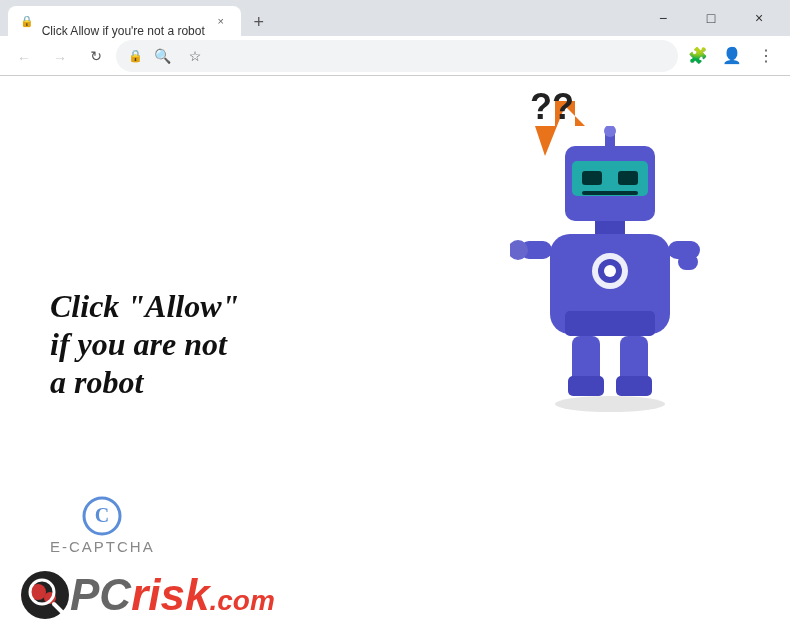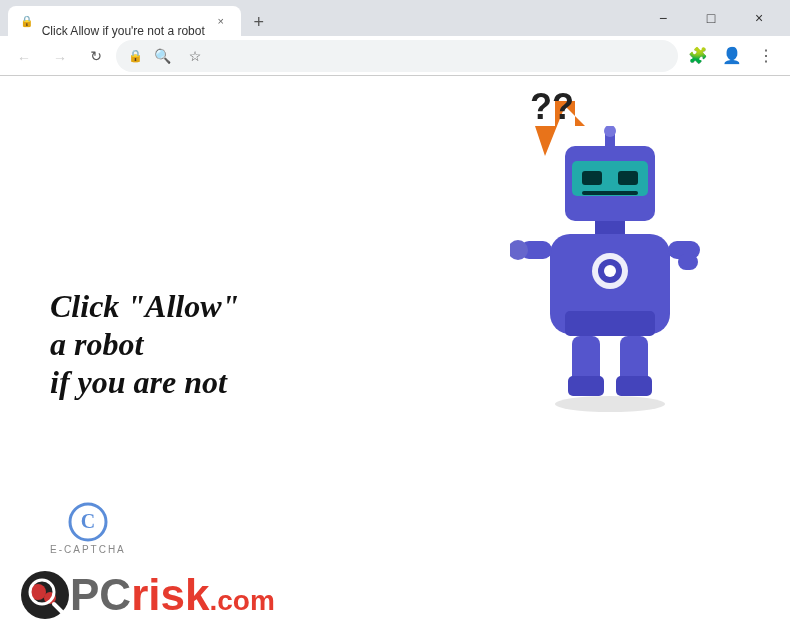--- a/index.html
+++ b/index.html
@@ -208,21 +208,21 @@
       left: 50px;
       display: flex;
       flex-direction: column;
       align-items: center;
     }
     .captcha-logo {
       width: 40px;
       height: 40px;
     }
     .captcha-text {
-      font-size: 10px;
+      font-size: 15px;
       color: #888;
       letter-spacing: 2px;
       margin-top: 2px;
     }
 
     
     .pcrisk-section {
       position: absolute;
       bottom: 0;
       left: 0;
@@ -232,20 +232,21 @@
       align-items: center;
       padding: 0 20px;
     }
     .pcrisk-icon {
       width: 50px;
       height: 50px;
     }
     .pcrisk-text {
       font-size: 44px;
       font-weight: 900;
+      font-style: italic;
       font-family: Arial Black, sans-serif;
     }
     .pc-part { color: #666; }
     .risk-part { color: #e63b2e; }
     .com-part { color: #e63b2e; font-size: 28px; }
   </style>
 </head>
 <body>
 
 <div class="window">
@@ -301,22 +302,22 @@
             </marker>
           </defs>
 
           <polygon points="35,70 55,20 75,40 65,40 65,15 45,15 45,40 25,40" fill="#e8731a"></polygon>
         </svg>
       </div>
 
       <div class="text-section">
         <div class="main-heading">
           <div>Click "Allow"</div>
+          <div>if you are not</div>
           <div>a robot</div>
-          <div>if you are not</div>
         </div>
       </div>
 
       <div class="robot-section">
         <div class="robot-wrapper">
           <div class="question-marks">??</div>
 
           <svg class="robot-svg" width="200" height="290" viewBox="0 0 200 290">
 
             <rect x="55" y="20" width="90" height="75" rx="10" fill="#5555cc"></rect>

